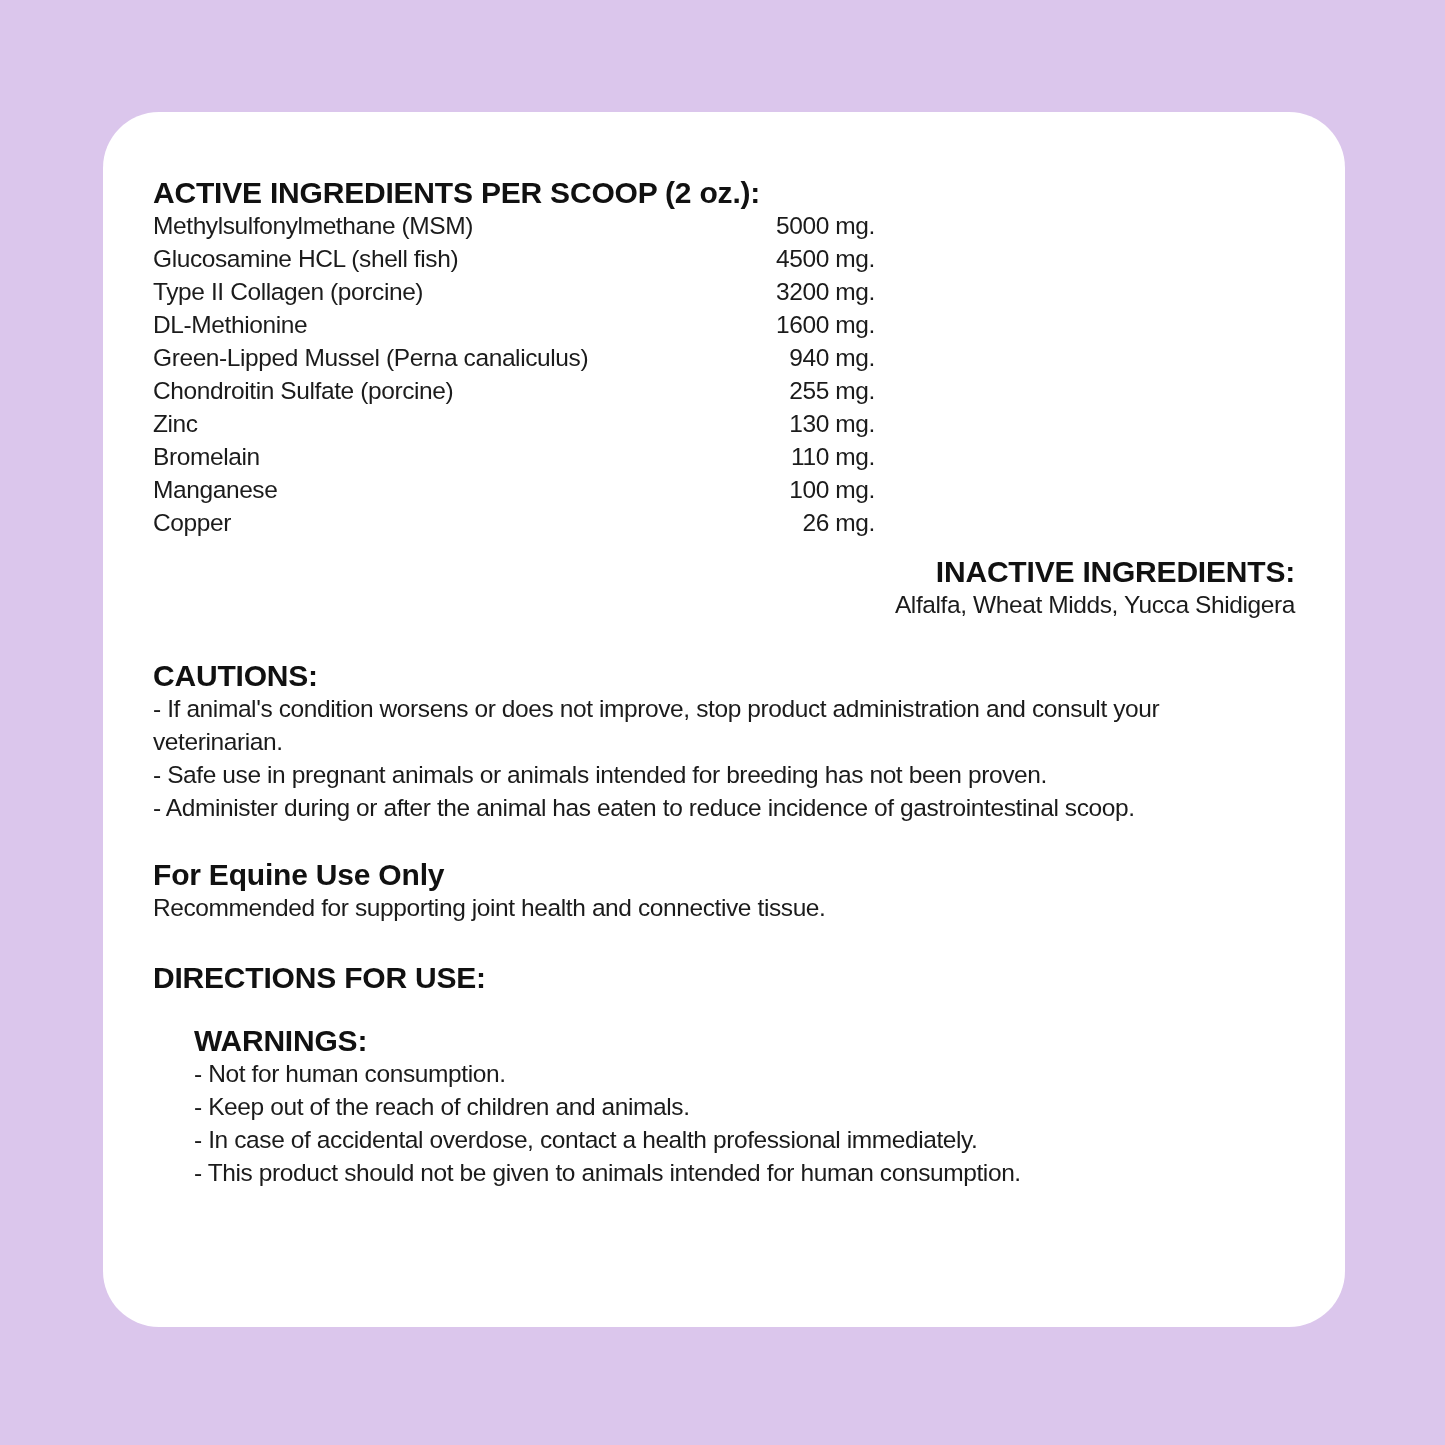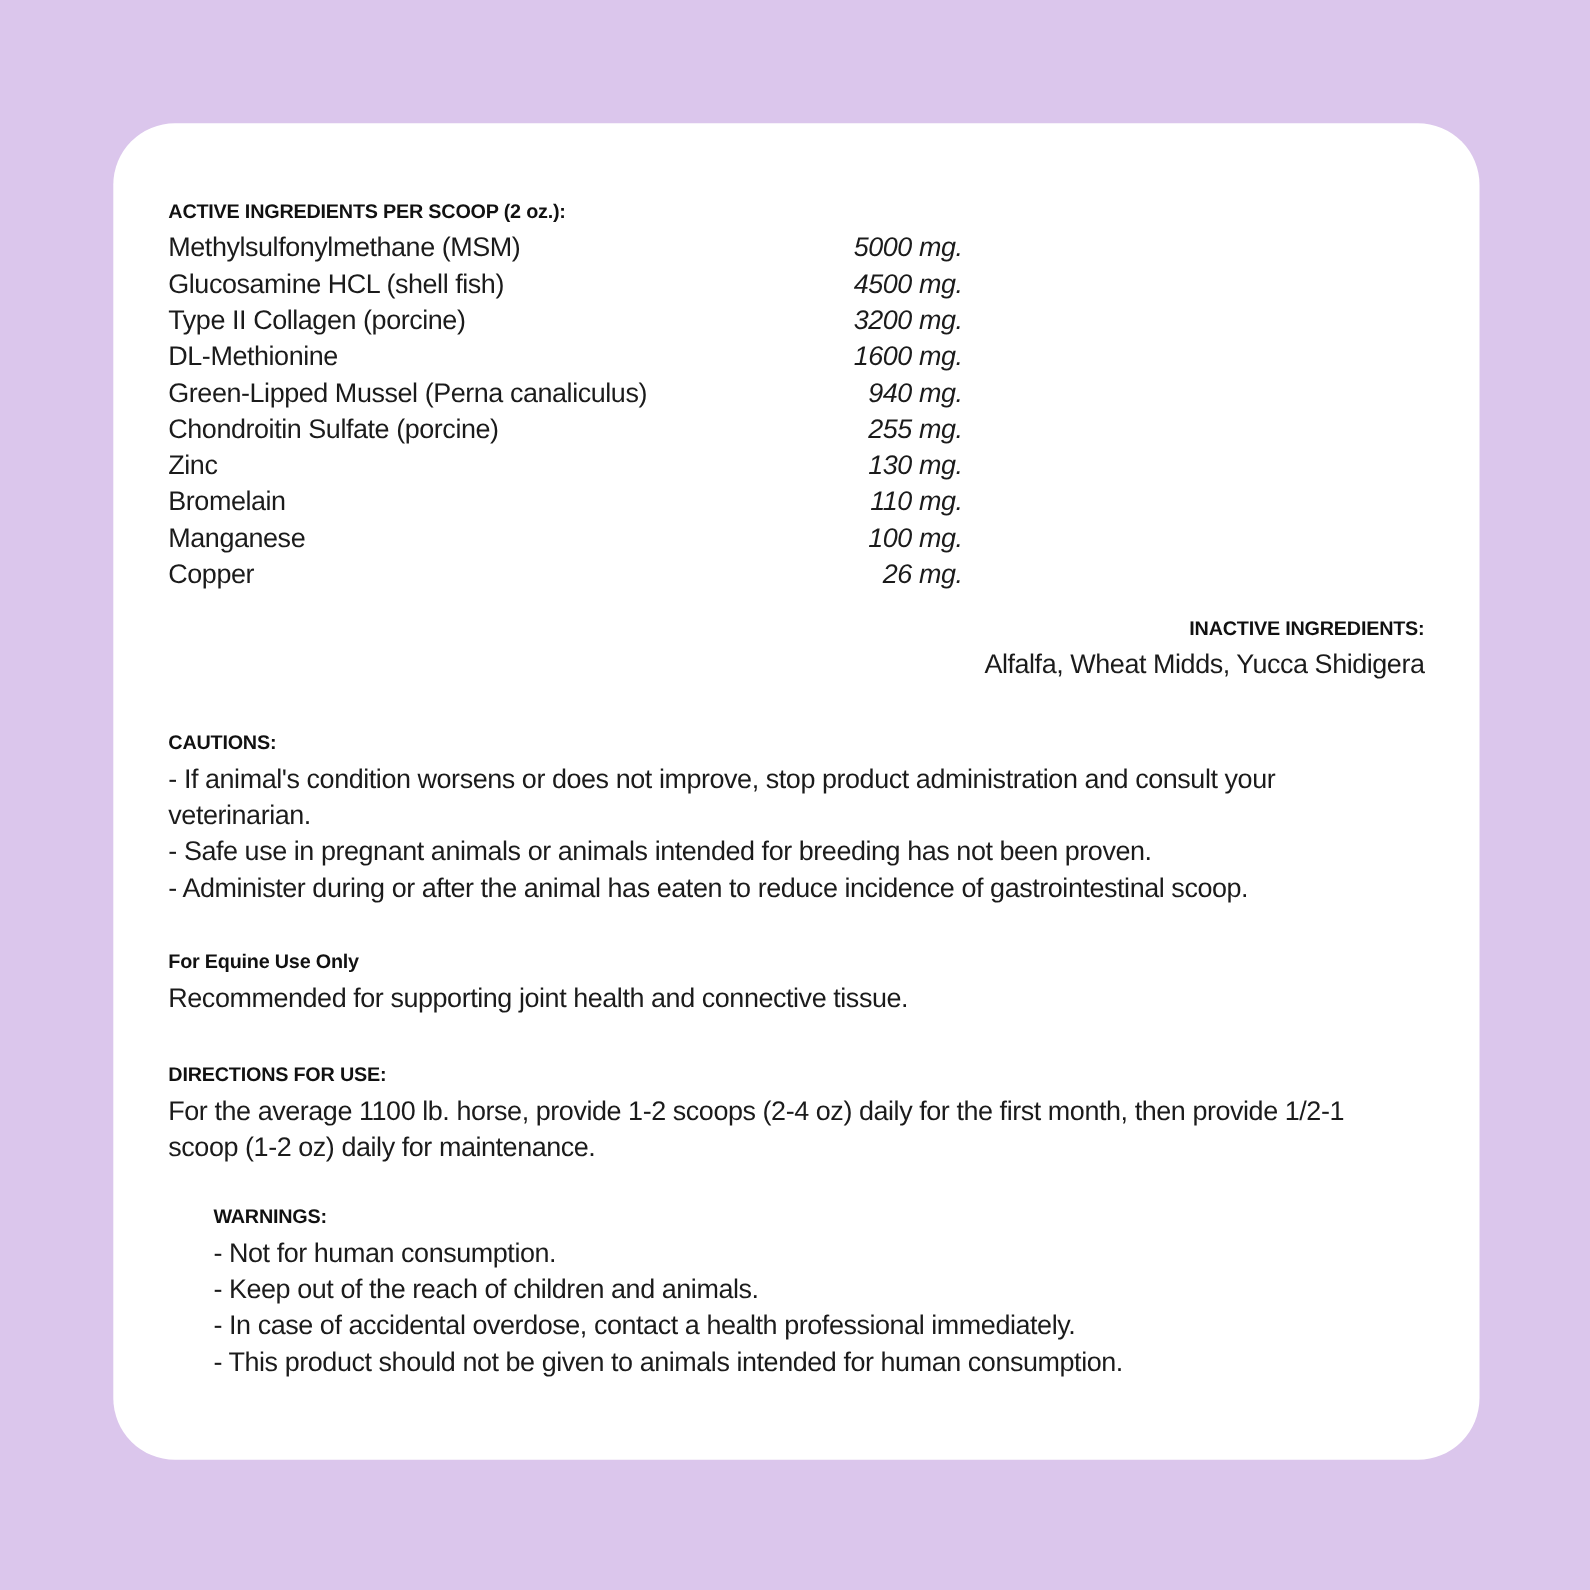--- a/index.html
+++ b/index.html
@@ -27,21 +27,21 @@
     padding: 64px 50px 0 50px;
   }
   .content {
     width: 1142px;
     font-size: 24.5px;
     line-height: 33px;
     letter-spacing: -0.4px;
   }
   h2 {
     margin: 0;
-    font-size: 18px;
+    font-size: 30px;
     line-height: 33px;
     font-weight: 700;
     color: #111111;
     letter-spacing: -0.2px;
   }
   p {
     margin: 0;
   }
   section {
     margin: 0;
@@ -53,21 +53,21 @@
   .sec-warnings   { margin-top: 30px; margin-left: 41px; }
   .ingredients {
     width: 722px;
   }
   .ing-row {
     display: flex;
     justify-content: space-between;
     align-items: flex-end;
   }
   .ing-name { text-align: left; }
-  .ing-amt  { text-align: right; white-space: nowrap; font-style: italic; }
+  .ing-amt  { text-align: right; white-space: nowrap; }
   .directions-text {
     max-width: 1125px;
   }
 </style>
 </head>
 <body>
 
 <div class="card">
   <div class="content">
 
@@ -129,21 +129,20 @@
       <p>- Administer during or after the animal has eaten to reduce incidence of gastrointestinal scoop.</p>
     </section>
 
     <section class="sec-equine">
       <h2>For Equine Use Only</h2>
       <p>Recommended for supporting joint health and connective tissue.</p>
     </section>
 
     <section class="sec-directions">
       <h2>DIRECTIONS FOR USE:</h2>
-      <p class="directions-text">For the average 1100 lb. horse, provide 1-2 scoops (2-4 oz) daily for the first month, then provide 1/2-1 scoop (1-2 oz) daily for maintenance.</p>
     </section>
 
     <section class="sec-warnings">
       <h2>WARNINGS:</h2>
       <p>- Not for human consumption.</p>
       <p>- Keep out of the reach of children and animals.</p>
       <p>- In case of accidental overdose, contact a health professional immediately.</p>
       <p>- This product should not be given to animals intended for human consumption.</p>
     </section>
 

